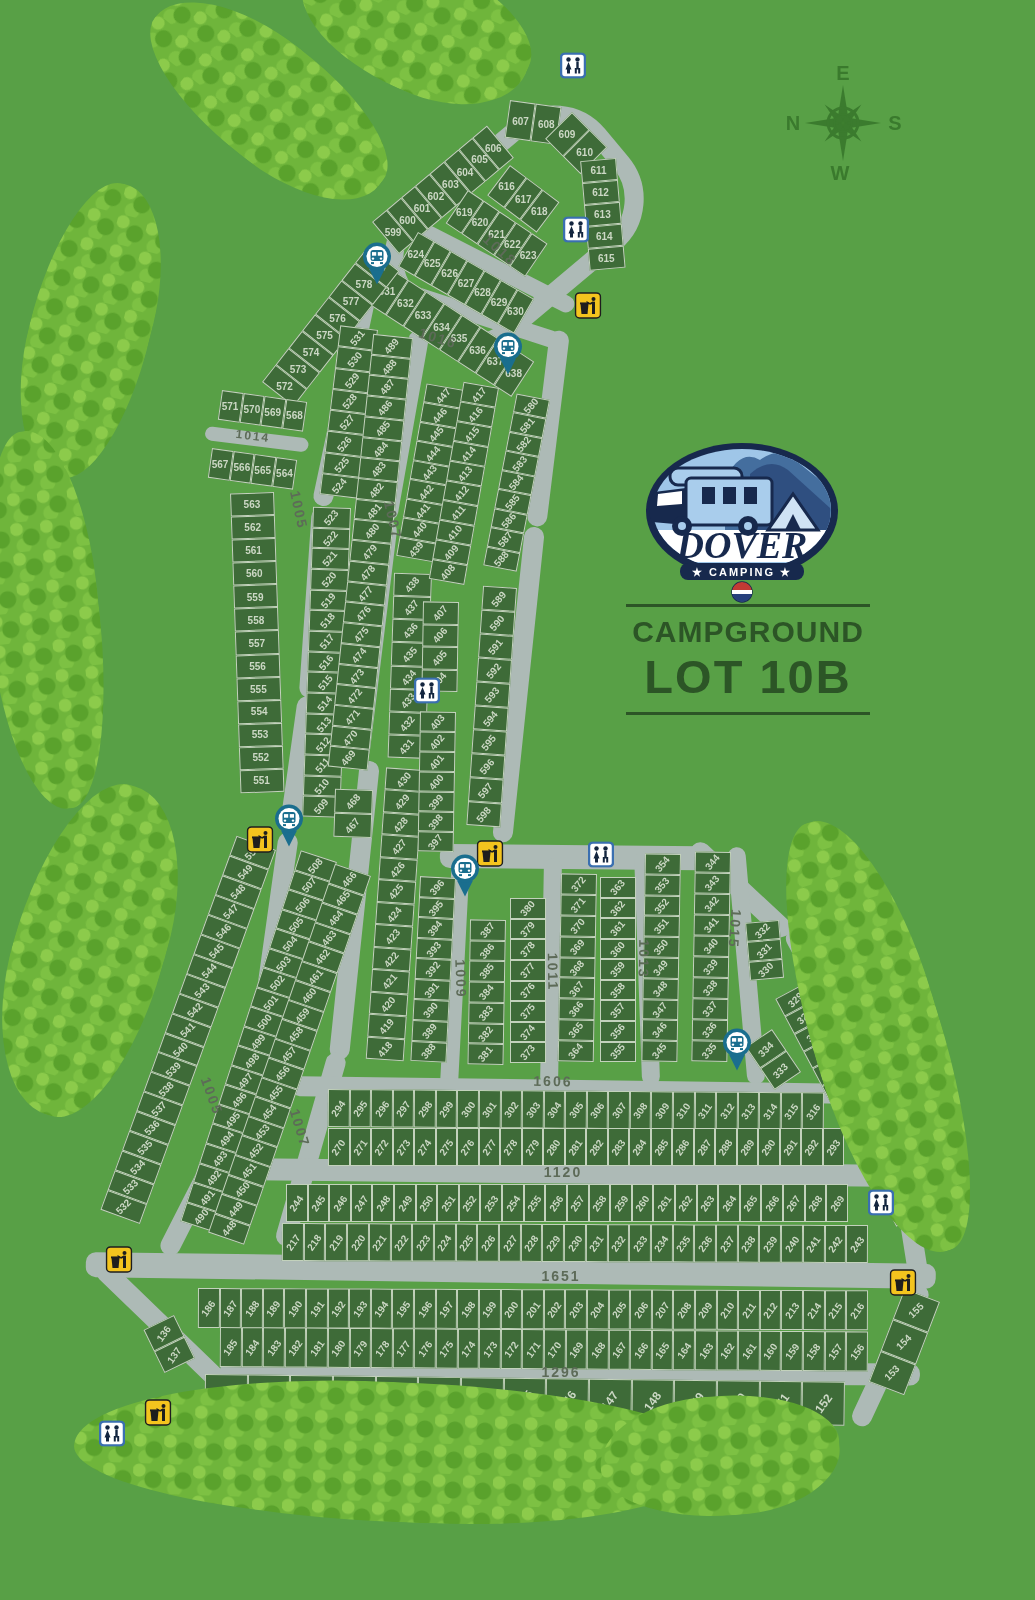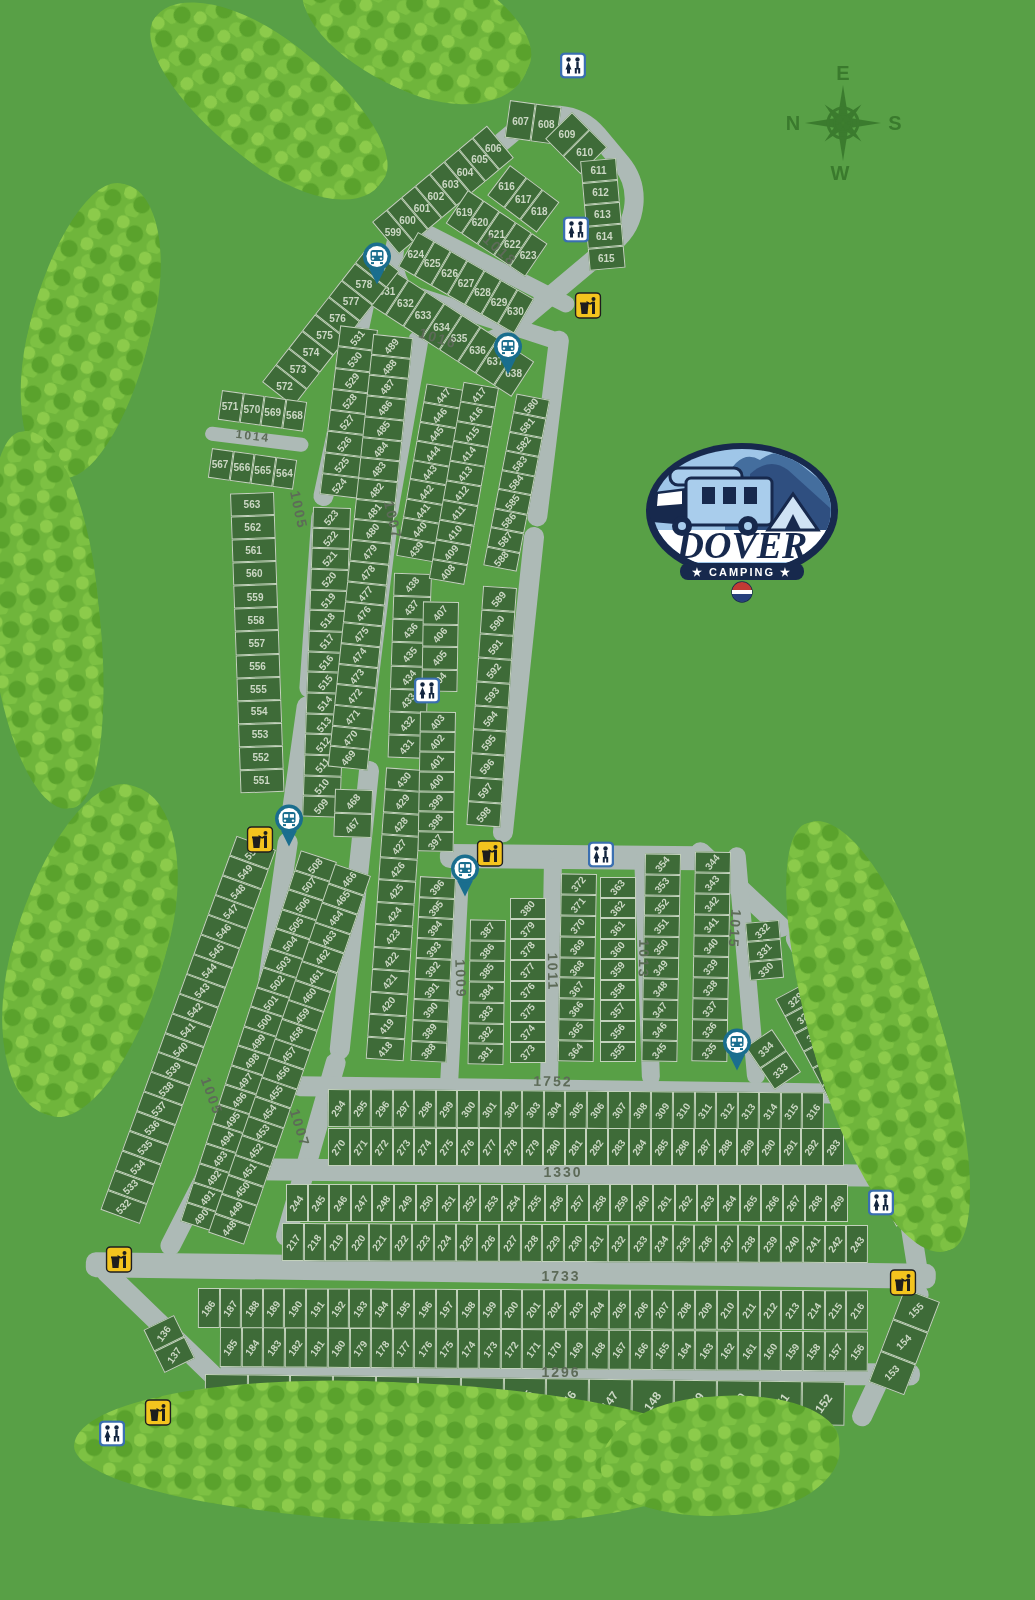--- a/index.html
+++ b/index.html
@@ -82,23 +82,23 @@
   <div class="rlabel" style="left:438px;top:338px;--r:17deg;">1016</div>
   <div class="rlabel" style="left:253px;top:436px;--r:7deg;font-size:12px;">1014</div>
   <div class="rlabel" style="left:299px;top:510px;--r:78deg;">1005</div>
   <div class="rlabel" style="left:393px;top:520px;--r:77deg;">1007</div>
   <div class="rlabel" style="left:212px;top:1096px;--r:70deg;">1005</div>
   <div class="rlabel" style="left:300px;top:1128px;--r:73deg;">1007</div>
   <div class="rlabel" style="left:461px;top:979px;--r:88deg;">1009</div>
   <div class="rlabel" style="left:553px;top:972px;--r:89deg;">1011</div>
   <div class="rlabel" style="left:644px;top:959px;--r:91deg;">1013</div>
   <div class="rlabel" style="left:735px;top:929px;--r:94deg;">1015</div>
-  <div class="rlabel" style="left:553px;top:1081px;--r:1deg;">1752</div>
-  <div class="rlabel" style="left:563px;top:1172px;">1330</div>
-  <div class="rlabel" style="left:561px;top:1276px;">1733</div>
+  <div class="rlabel" style="left:553px;top:1081px;--r:1deg;">1606</div>
+  <div class="rlabel" style="left:563px;top:1172px;">1120</div>
+  <div class="rlabel" style="left:561px;top:1276px;">1651</div>
   <div class="rlabel" style="left:561px;top:1372px;">1296</div>
 
   <div class="strip" style="left:372px;top:222px;width:150px;height:42px;--a:-40deg;--tr:40deg;">
       <div class="lot">
         <span>599</span>
       </div>
       <div class="lot">
         <span>600</span>
       </div>
       <div class="lot">
@@ -1903,14 +1903,20 @@
     <rect x="50" y="133" width="124" height="17" rx="8" fill="#17294d"></rect>
     <text x="112" y="146" text-anchor="middle" font-family="Liberation Sans, sans-serif" font-weight="bold" font-size="11" letter-spacing="2" fill="#ffffff">★ CAMPING ★</text>
     <g transform="translate(112,162)">
       <circle r="10" fill="#ffffff" stroke="#17294d" stroke-width="1.5"></circle>
       <path d="M-10 0 a10 10 0 0 1 20 0 z" fill="#c23b34"></path>
       <path d="M-10 0 a10 10 0 0 0 20 0 z" fill="#27407c"></path>
       <rect x="-10" y="-2" width="20" height="4" fill="#ffffff"></rect>
     </g>
   </svg>
 
+  <div id="titleblock">
+    <div class="rule"></div>
+    <div class="t1">CAMPGROUND</div>
+    <div class="t2">LOT 10B</div>
+    <div class="rule"></div>
+  </div>
 
 </div>
 
 </body></html>

